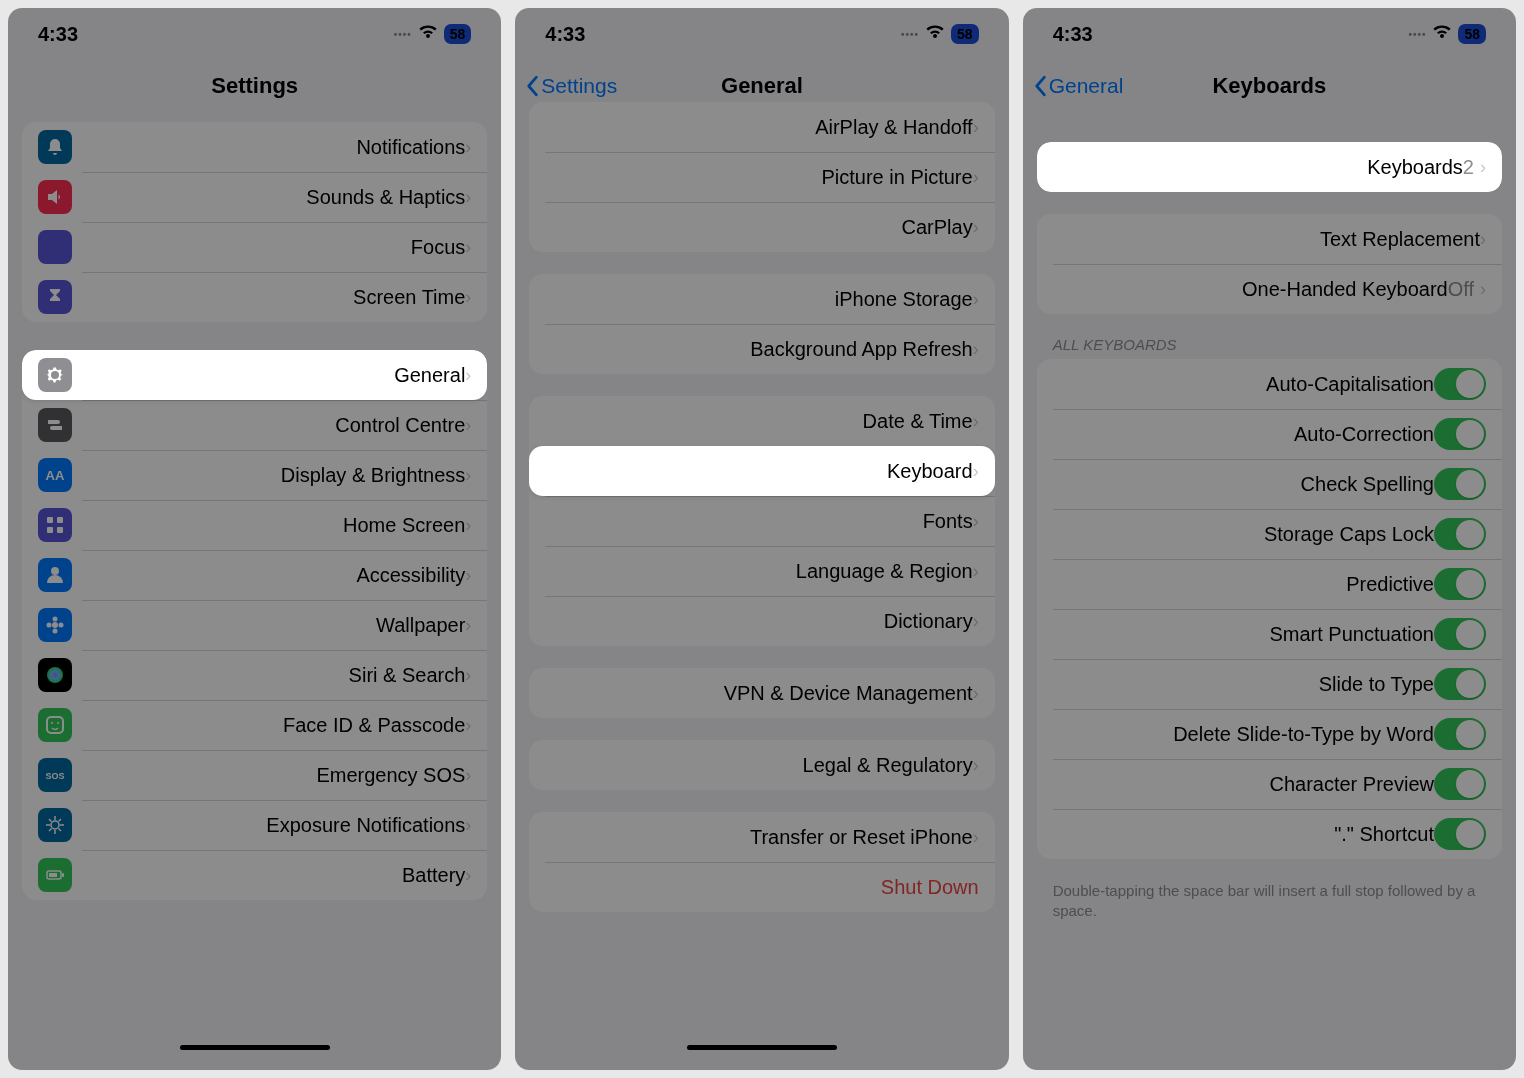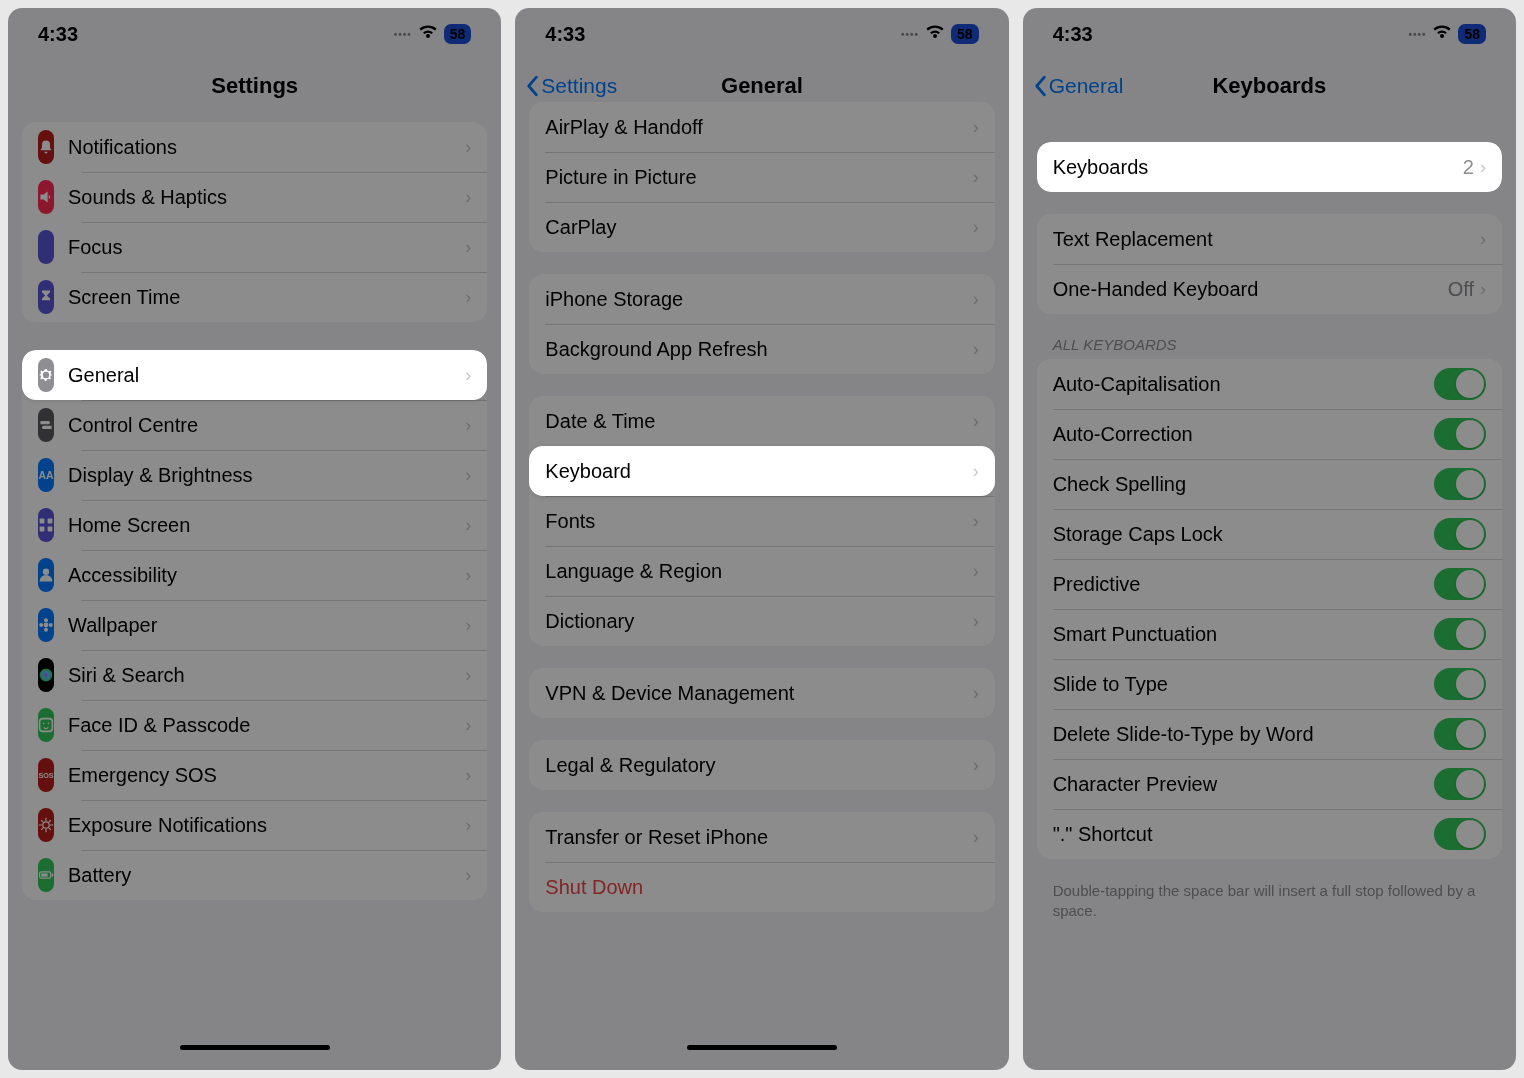--- a/index.html
+++ b/index.html
@@ -75,33 +75,34 @@
     overflow: hidden;
   }
   .group.tight { margin-top: 28px; }
   .row {
     display: flex;
     align-items: center;
     min-height: 50px;
     padding: 0 16px;
     position: relative;
     font-size: 20px;
+    text-align: right;
   }
   .row + .row::before {
     content: "";
     position: absolute;
     top: 0;
     right: 0;
     left: 60px;
     height: 1px;
     background: #d8d8dc;
   }
   .row.noicon + .row.noicon::before { left: 16px; }
   .row-icon {
-    width: 16px; height: 34px;
+    width: 34px; height: 34px;
     border-radius: 8px;
     margin-right: 14px;
     display: flex;
     align-items: center;
     justify-content: center;
     flex-shrink: 0;
   }
   .row-icon svg { width: 20px; height: 20px; fill: #fff; }
   .row-label { flex: 1; }
   .row-value { color: #8e8e93; font-size: 20px; margin-right: 6px; }
@@ -155,21 +156,21 @@
     left: 50%;
     transform: translateX(-50%);
     width: 150px;
     height: 5px;
     background: #000;
     border-radius: 3px;
     z-index: 5;
   }
 
   
-  .ic-red{background:#b91c1c}.ic-pink{background:#ff2d55}.ic-purple{background:#5856d6}
+  .ic-red{background:#0369a1}.ic-pink{background:#ff2d55}.ic-purple{background:#5856d6}
   .ic-grey{background:#8e8e93}.ic-darkgrey{background:#5a5a5e}.ic-blue{background:#007aff}
   .ic-green{background:#34c759}.ic-black{background:#000}
 </style>
 </head>
 <body>
 
 <div class="phone">
   <div class="dim-overlay"></div>
   <div class="status-bar">
     <span>4:33</span>

